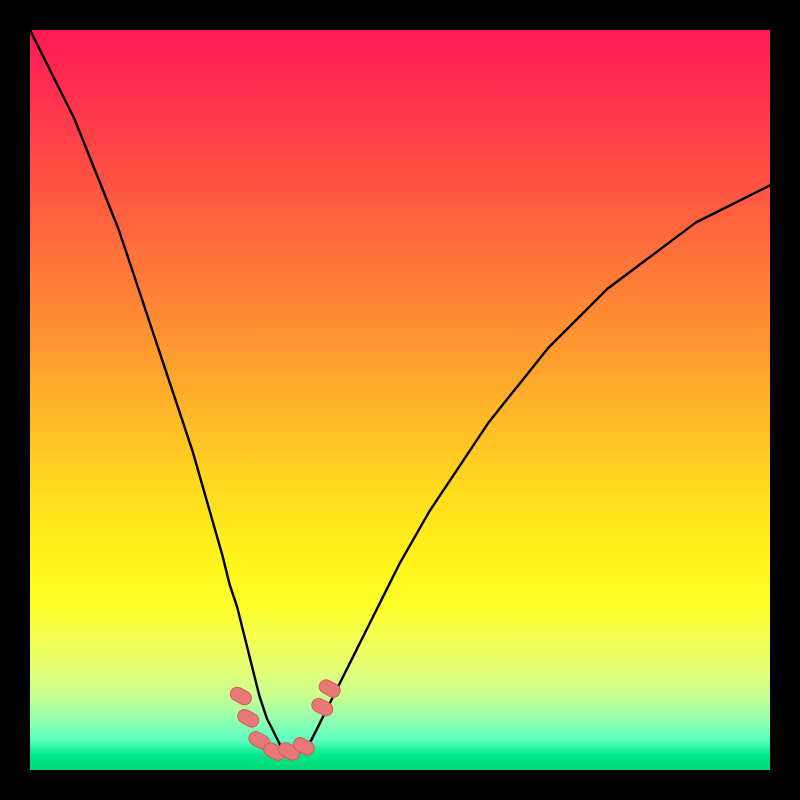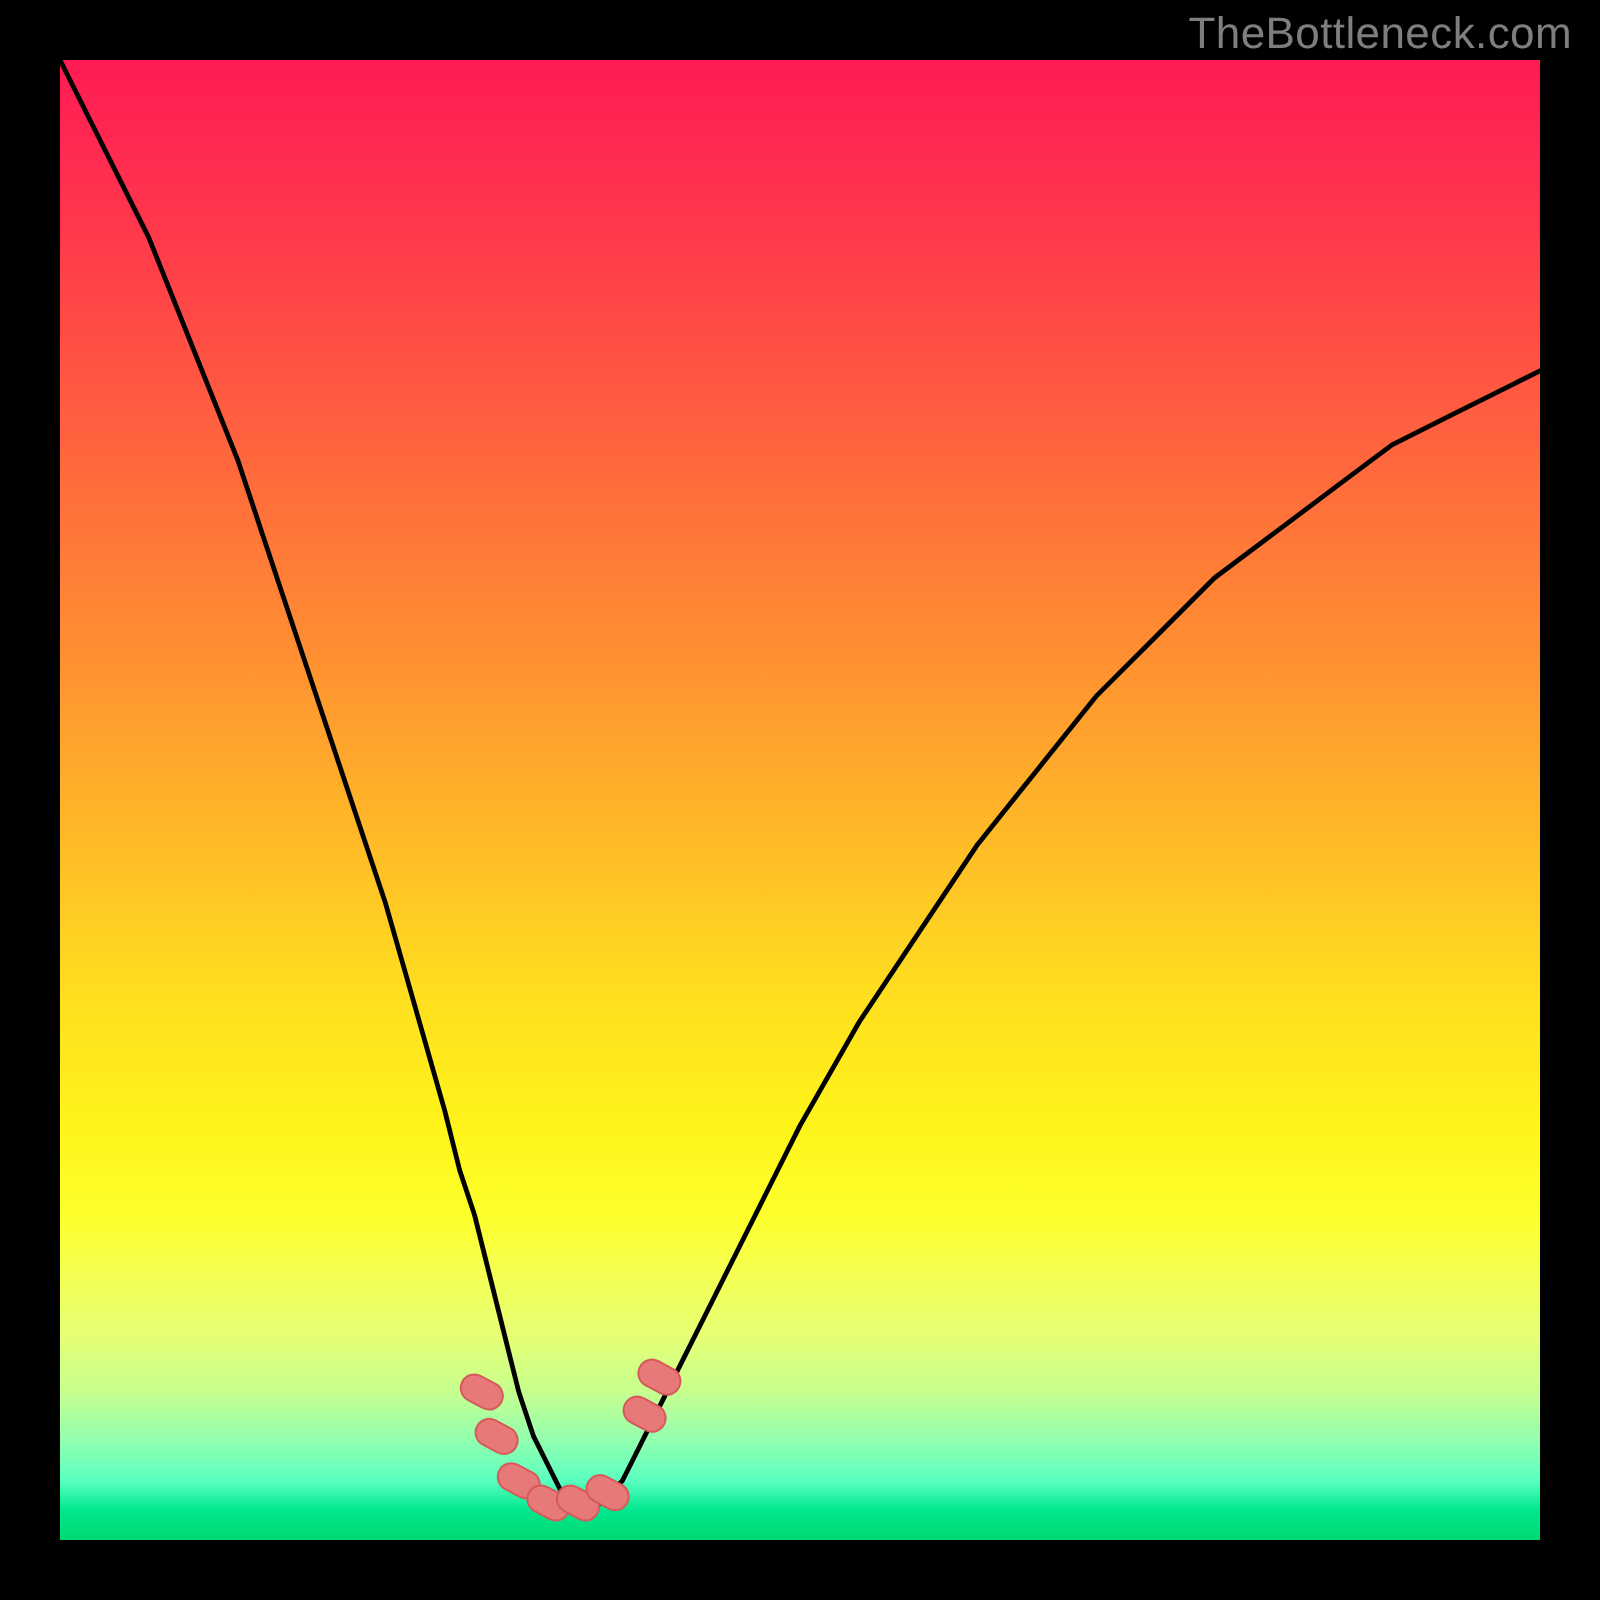--- a/index.html
+++ b/index.html
@@ -96,14 +96,13 @@
           </g>
           <g>
             <rect x="281.30" y="670.28" width="22.00" height="13.64" rx="6.82" fill="#e77978" stroke="#d65a59" stroke-width="1" transform="rotate(28 292.30 677.10)"></rect>
           </g>
           <g>
             <rect x="288.70" y="651.78" width="22.00" height="13.64" rx="6.82" fill="#e77978" stroke="#d65a59" stroke-width="1" transform="rotate(28 299.70 658.60)"></rect>
           </g>
         </g>
     </svg>
   </div>
-  <div class="watermark">TheBottleneck.com</div>
 </div>
 
 </body></html>

